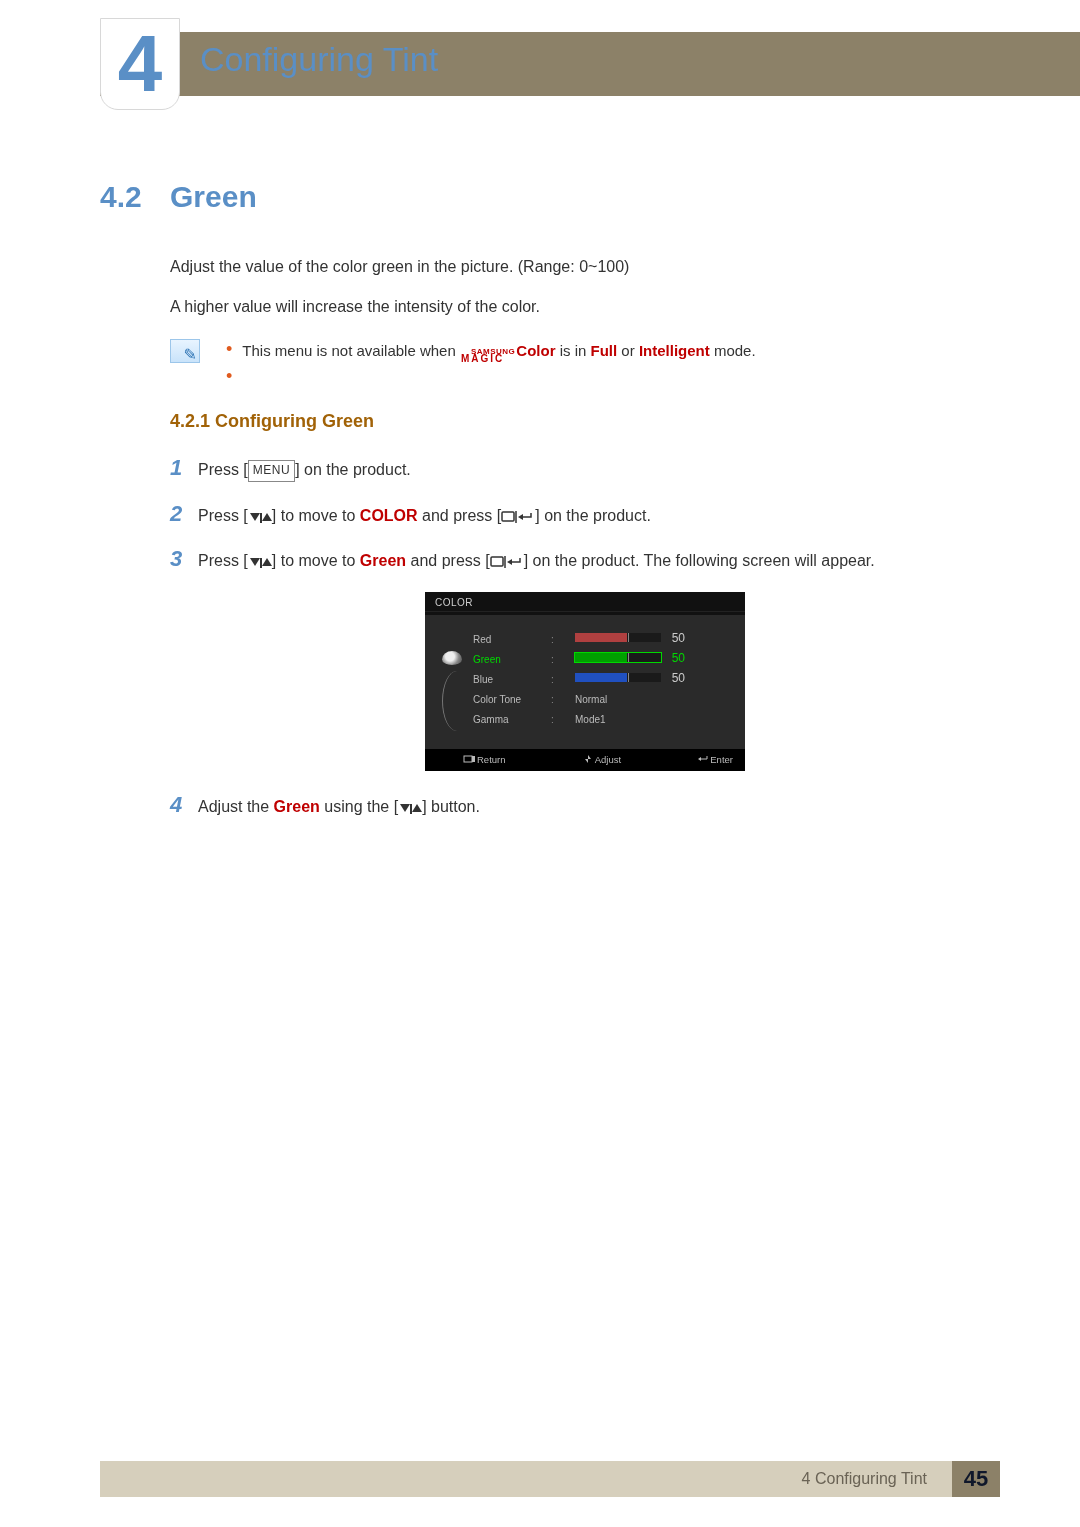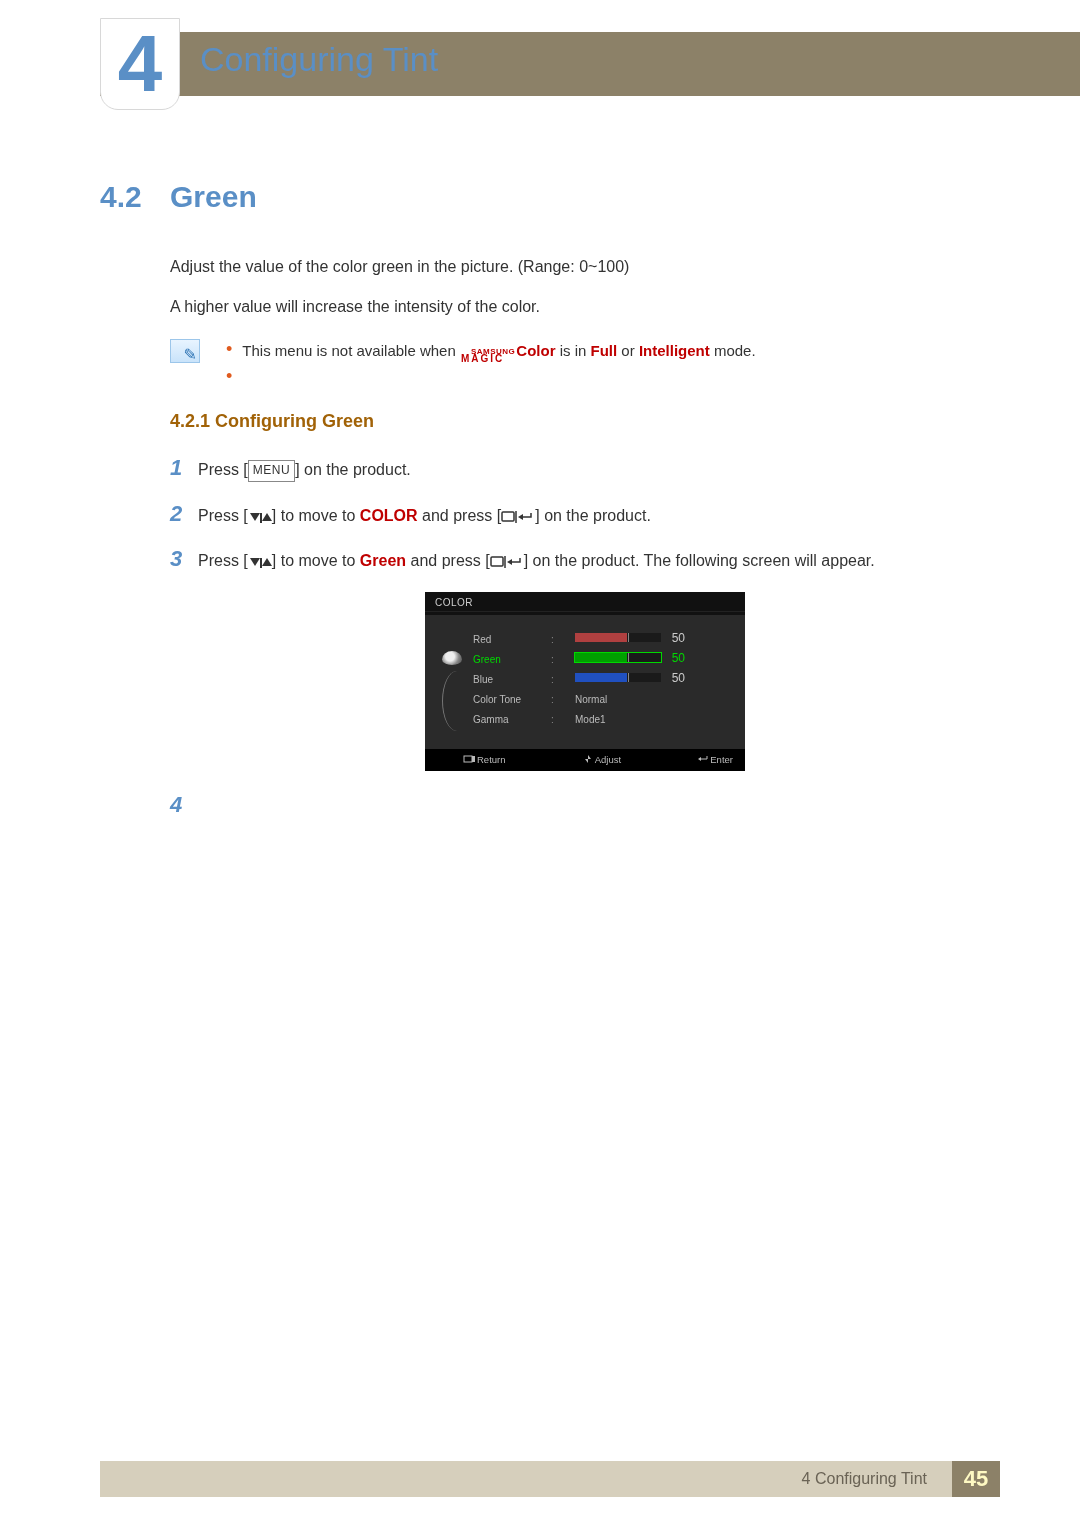--- a/index.html
+++ b/index.html
@@ -215,21 +215,21 @@
     padding-right: 12px;
     color: #6a6355;
     font-size: 16px;
   }
   .footer-num {
     background: #8c8168;
     width: 48px;
     display: flex;
     align-items: center;
     justify-content: center;
-    color: #fef9c3;
+    color: #0f172a;
     font-size: 22px;
     font-weight: bold;
   }
 </style>
 </head>
 <body>
 
 <div class="top-band"></div>
 <div class="chapter-block">
   <span class="chapter-num">4</span>
@@ -386,20 +386,27 @@
               <path d="M11 2 v3 h-6" stroke="#bbb" fill="none"></path>
               <polygon points="5,3 5,7 2,5" fill="#bbb"></polygon>
             </svg>
           <span>Enter</span>
         </span>
       </div>
     </div>
 
     <div class="step">
       <span class="step-num">4</span>
+      <span>
+        <span>Adjust the </span><span class="red">Green</span><span> using the [</span><span class="arrow-pair"><svg width="24" height="14">
+              <polygon points="2,2 12,2 7,10" fill="#333"></polygon>
+              <rect x="12" y="2" width="2" height="10" fill="#333"></rect>
+              <polygon points="16,10 26,10 21,2" fill="#333" transform="translate(-2,0)"></polygon>
+            </svg></span><span>] button.</span>
+      </span>
     </div>
   </div>
 
 </div>
 
 <div class="page-footer">
   <span class="footer-text">4 Configuring Tint</span>
   <span class="footer-num">45</span>
 </div>
 

